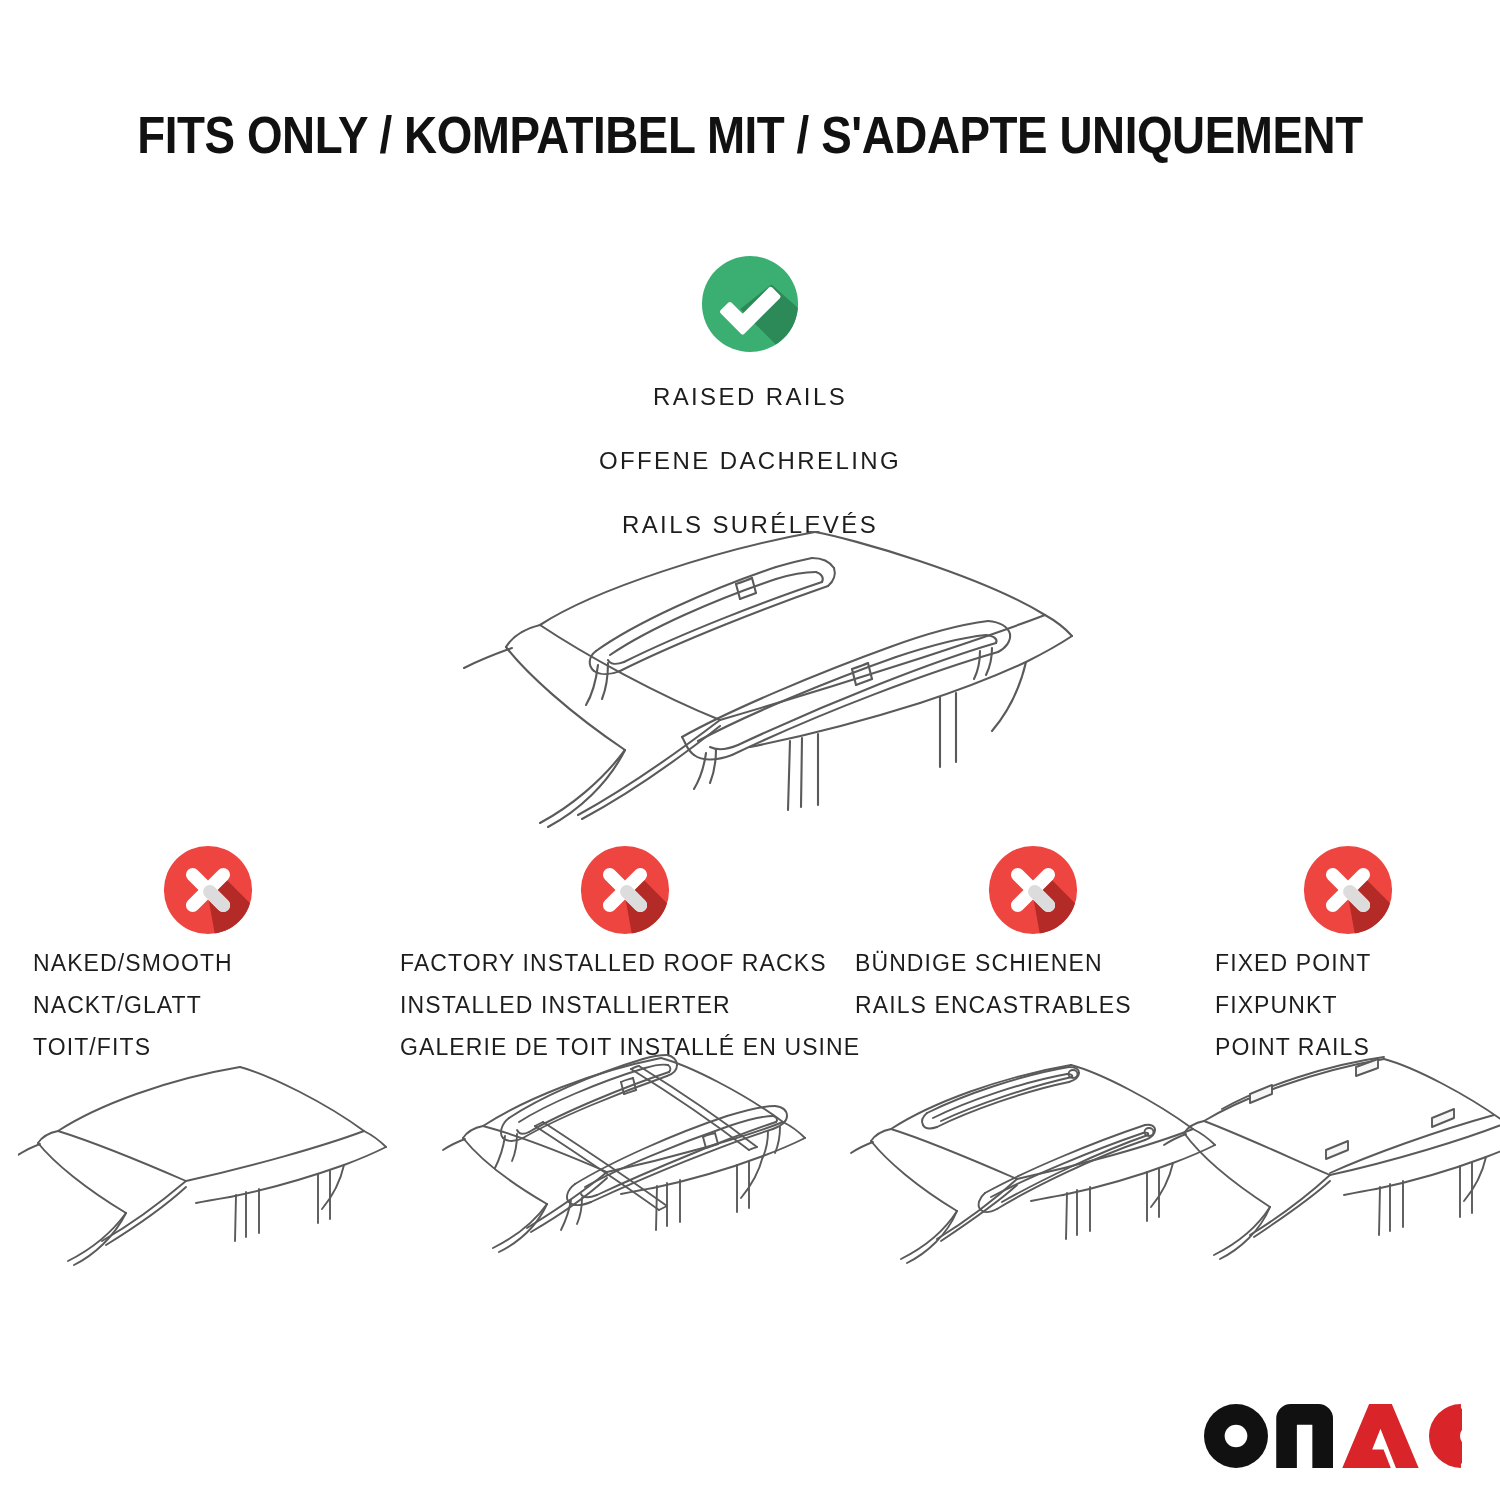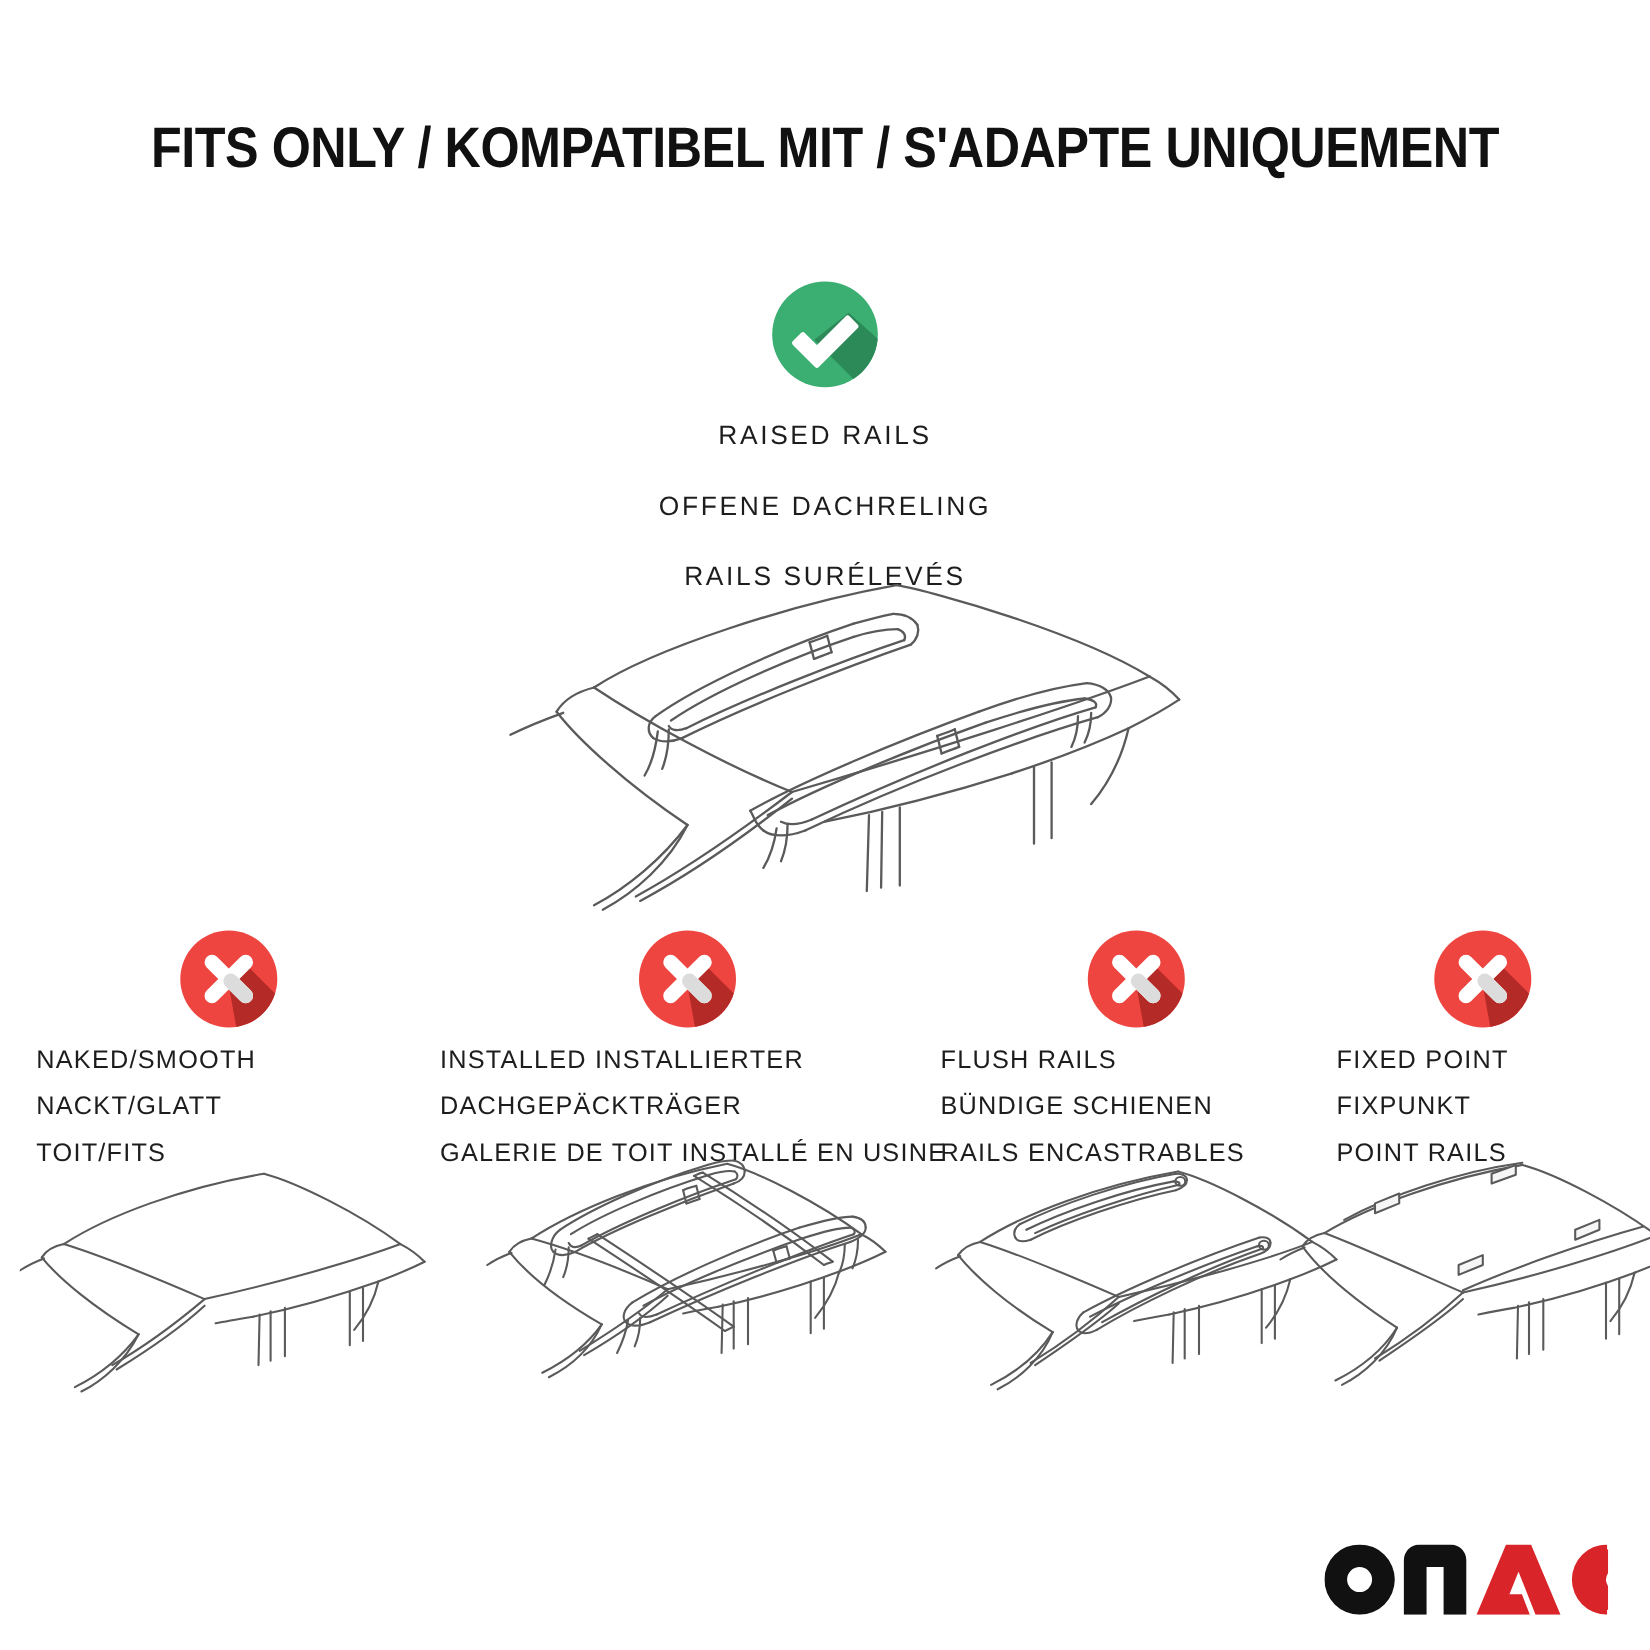--- a/index.html
+++ b/index.html
@@ -292,22 +292,22 @@
       <circle cx="50" cy="50" r="49" fill="#EE4540"></circle>
       <g clip-path="url(#clipR1)">
         <path d="M49 51 L66 34 L112 80 L112 112 L60 112 Z" fill="#B32A26"></path>
       </g>
       <g stroke-linecap="round">
         <path d="M33 33 L67 67" stroke="#ffffff" stroke-width="15"></path>
         <path d="M67 33 L33 67" stroke="#ffffff" stroke-width="15"></path>
         <path d="M52 52 L67 67" stroke="#DCDCDC" stroke-width="15"></path>
       </g>
     </svg>
+    <div class="caption small">FACTORY INSTALLED ROOF RACKS</div>
     <div class="caption small">INSTALLED INSTALLIERTER</div>
-    <div class="caption small">DACHGEPÄCKTRÄGER</div>
     <div class="caption small">GALERIE DE TOIT INSTALLÉ EN USINE</div>
 
     <div class="col-illo">
       <svg viewBox="0 0 380 250" width="380" height="250">
         <g fill="none" stroke="#5a5a5a" stroke-width="1.9" stroke-linecap="round" stroke-linejoin="round">
 
           <path d="M48 96 C88 70 156 42 226 28"></path>
           <path d="M226 28 C256 36 310 64 348 92"></path>
           <path d="M348 92 C308 108 236 128 172 142"></path>
           <path d="M172 142 C126 122 78 104 48 96"></path>
@@ -393,21 +393,20 @@
       <circle cx="50" cy="50" r="49" fill="#EE4540"></circle>
       <g clip-path="url(#clipR2)">
         <path d="M49 51 L66 34 L112 80 L112 112 L60 112 Z" fill="#B32A26"></path>
       </g>
       <g stroke-linecap="round">
         <path d="M33 33 L67 67" stroke="#ffffff" stroke-width="15"></path>
         <path d="M67 33 L33 67" stroke="#ffffff" stroke-width="15"></path>
         <path d="M52 52 L67 67" stroke="#DCDCDC" stroke-width="15"></path>
       </g>
     </svg>
-    <div class="caption small">FLUSH RAILS</div>
     <div class="caption small">BÜNDIGE SCHIENEN</div>
     <div class="caption small">RAILS ENCASTRABLES</div>
 
     <div class="col-illo">
       <svg viewBox="0 0 380 250" width="380" height="250">
         <g fill="none" stroke="#5a5a5a" stroke-width="1.9" stroke-linecap="round" stroke-linejoin="round">
           <path d="M48 84 C88 58 158 32 228 20"></path>
           <path d="M228 20 C258 28 312 56 350 84"></path>
           <path d="M350 84 C310 100 238 120 174 134"></path>
           <path d="M174 134 C128 114 80 94 48 84"></path>

